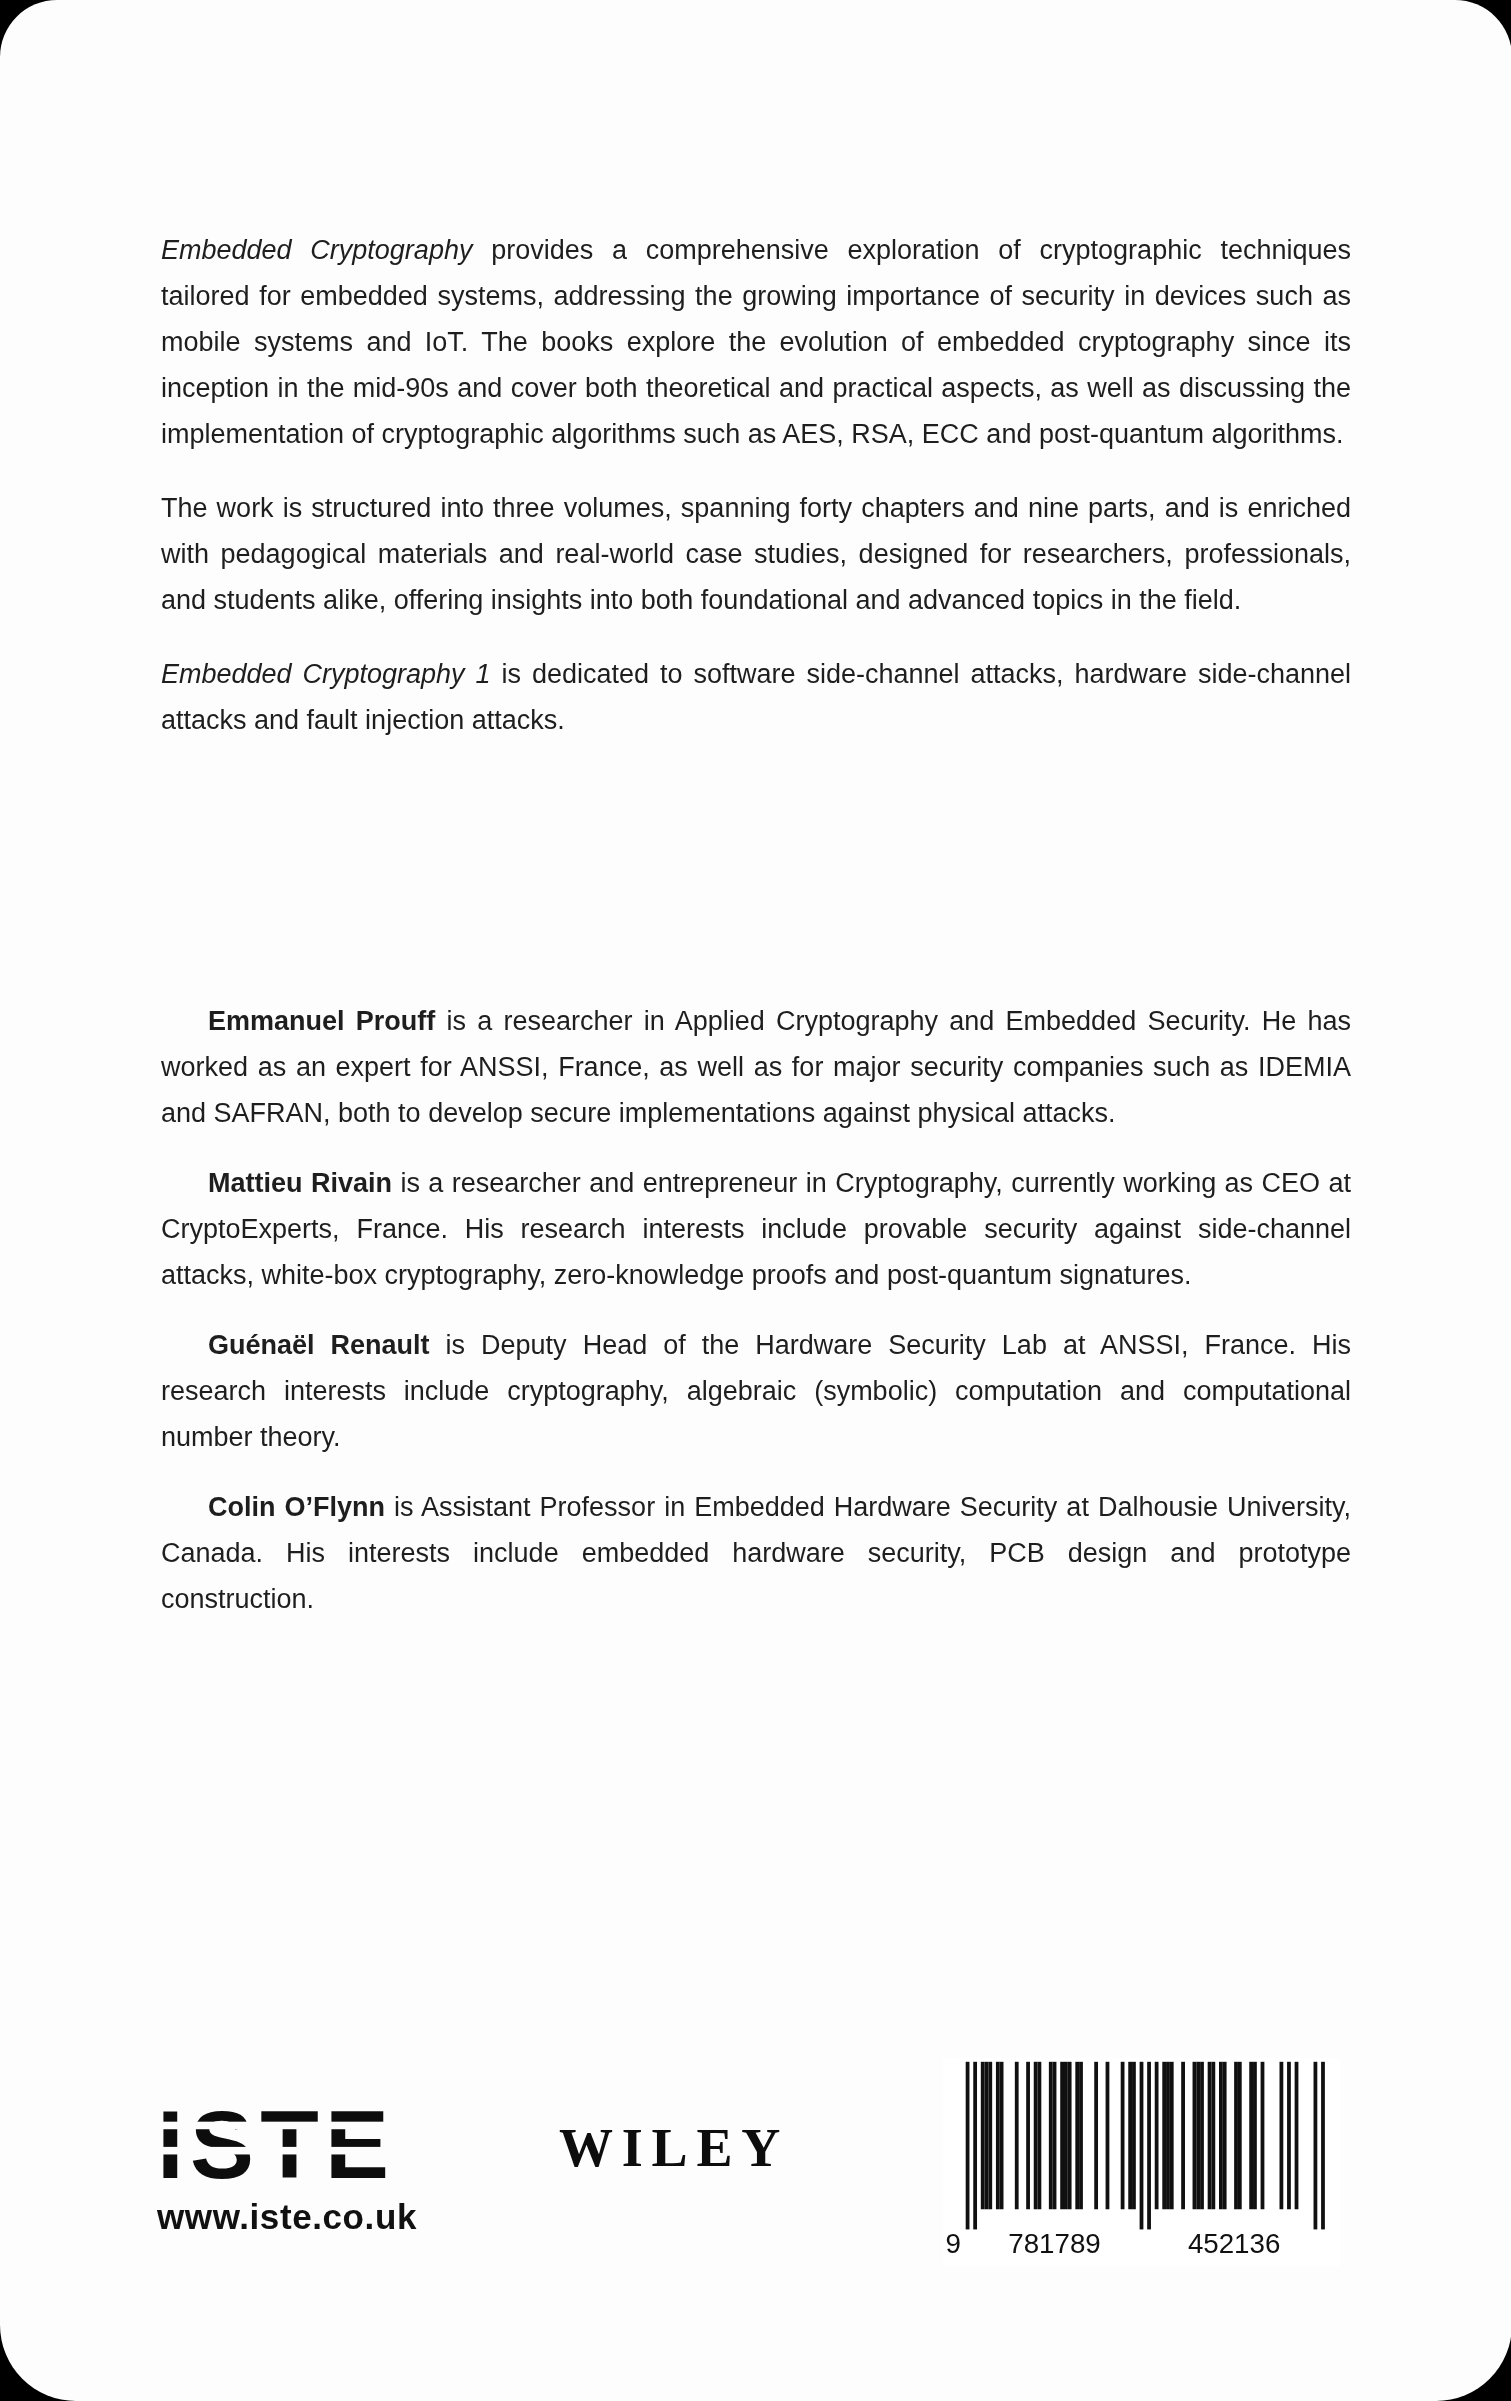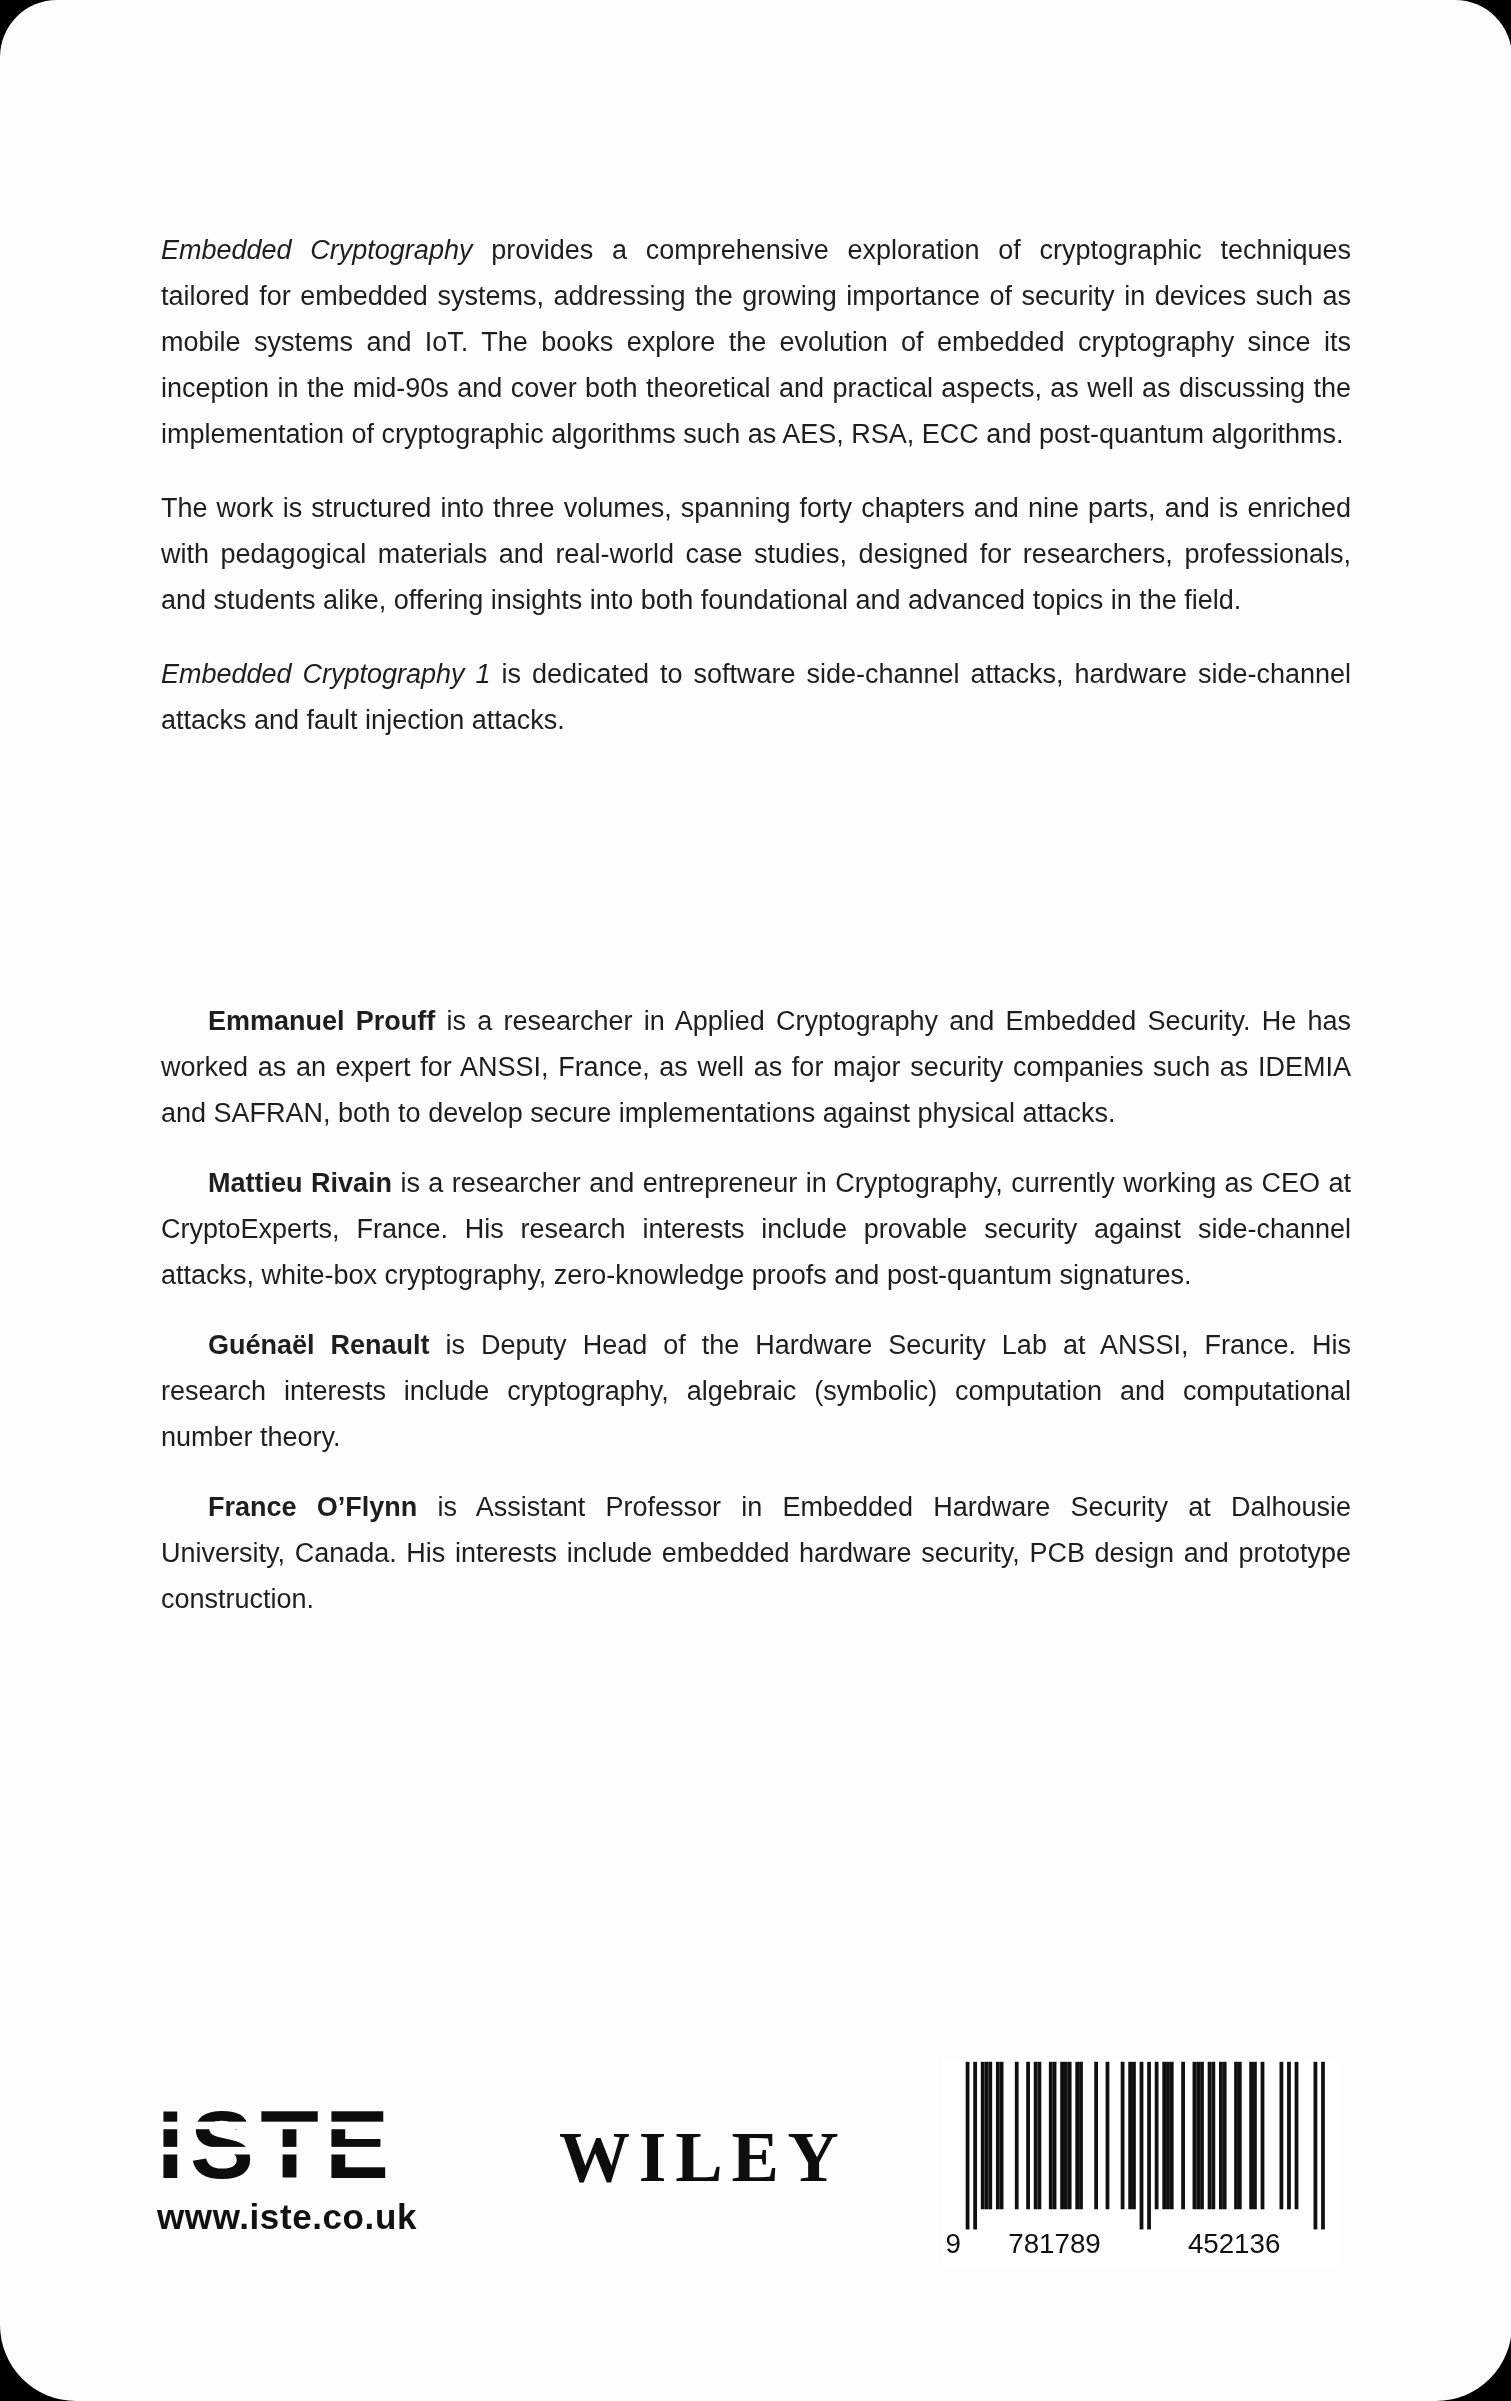--- a/index.html
+++ b/index.html
@@ -62,21 +62,21 @@
     font-weight: bold;
     color: #111111;
     letter-spacing: 0.6px;
     margin-top: 11.3px;
   }
   .wiley-logo {
     position: absolute;
     left: 559px;
     top: 2117px;
     font-family: "Liberation Serif", serif;
-    font-size: 71px;
+    font-size: 54px;
     font-weight: bold;
     letter-spacing: 8.8px;
     color: #0d0d0d;
   }
   .barcode-wrap {
     position: absolute;
     left: 943px;
     top: 2058px;
     width: 397px;
     height: 208px;
@@ -105,21 +105,21 @@
     <p class="para"><em>Embedded Cryptography 1</em><span> is dedicated to software side-channel attacks, hardware side-channel attacks and fault injection attacks.</span></p>
 
     <div class="authors">
 
       <p class="para"><b>Emmanuel Prouff</b><span> is a researcher in Applied Cryptography and Embedded Security. He has worked as an expert for ANSSI, France, as well as for major security companies such as IDEMIA and SAFRAN, both to develop secure implementations against physical attacks.</span></p>
 
       <p class="para"><b>Mattieu Rivain</b><span> is a researcher and entrepreneur in Cryptography, currently working as CEO at CryptoExperts, France. His research interests include provable security against side-channel attacks, white-box cryptography, zero-knowledge proofs and post-quantum signatures.</span></p>
 
       <p class="para"><b>Guénaël Renault</b><span> is Deputy Head of the Hardware Security Lab at ANSSI, France. His research interests include cryptography, algebraic (symbolic) computation and computational number theory.</span></p>
 
-      <p class="para"><b>France O’Flynn</b><span> is Assistant Professor in Embedded Hardware Security at Dalhousie University, Canada. His interests include embedded hardware security, PCB design and prototype construction.</span></p>
+      <p class="para"><b>Colin O’Flynn</b><span> is Assistant Professor in Embedded Hardware Security at Dalhousie University, Canada. His interests include embedded hardware security, PCB design and prototype construction.</span></p>
 
     </div>
   </div>
 
   <div class="iste-block">
     <svg class="iste-logo-svg" width="309" height="82" viewBox="0 0 490 130">
       <text x="0" y="118" font-family="Liberation Sans, sans-serif" font-size="152" font-weight="bold" letter-spacing="10" fill="#0d0d0d">ISTE</text>
       <rect x="0" y="28" width="490" height="12" fill="#fdfdfd"></rect>
       <rect x="0" y="68" width="490" height="12" fill="#fdfdfd"></rect>
     </svg>

